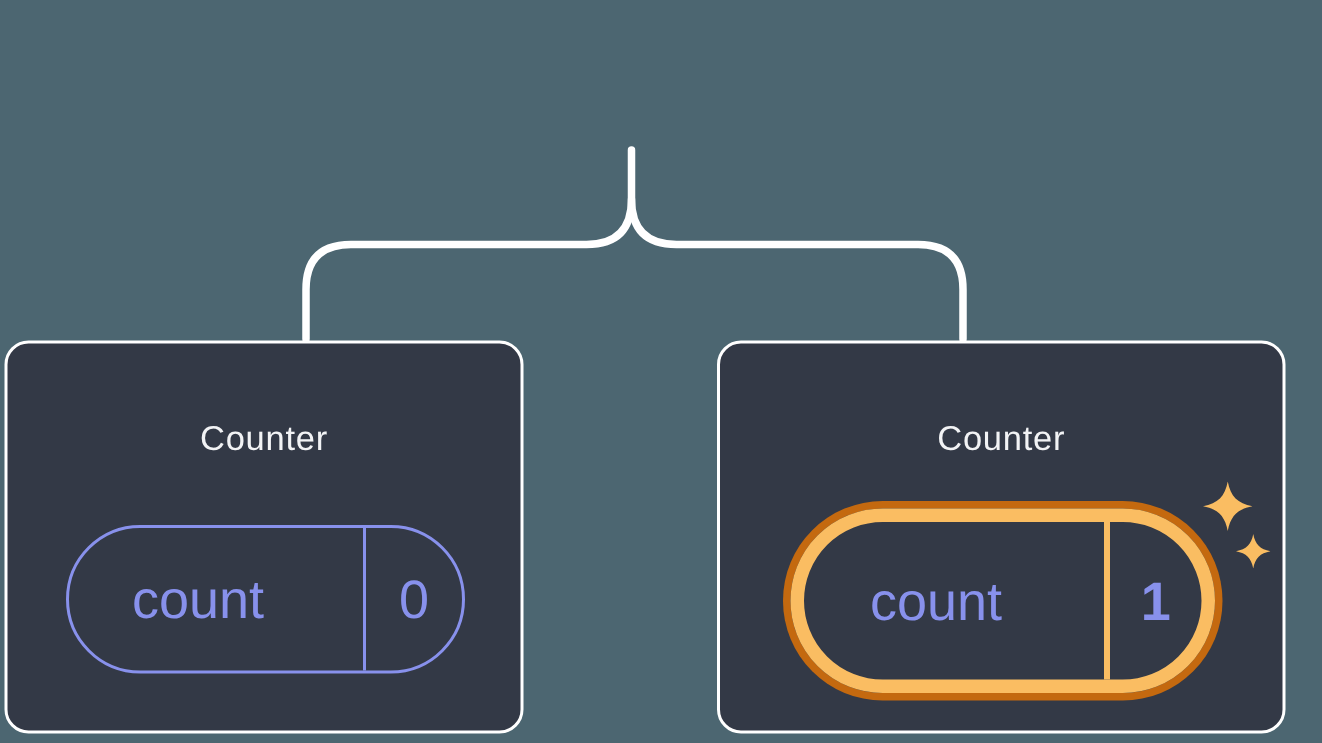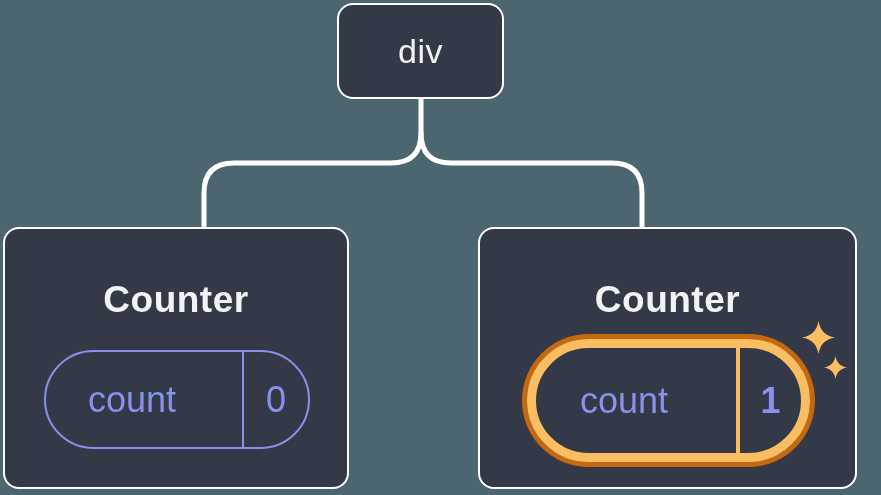--- a/index.html
+++ b/index.html
@@ -44,21 +44,21 @@
     background:var(--node-fill);
     border:2.5px solid var(--node-border);
     border-radius:16px;
   }
   .card-left{left:3px;width:346px;}
   .card-right{left:478px;width:379px;}
   .card-title{
     position:absolute;top:50px;left:0;right:0;
     text-align:center;
     color:var(--text-primary);
-    font-size:37px;font-weight:700;letter-spacing:0.5px;
+    font-size:23px;font-weight:400;letter-spacing:0.5px;
   }
   .pill{
     position:absolute;display:flex;align-items:stretch;gap:24px;
   }
   .pill .cell{
     display:flex;align-items:center;justify-content:center;
     font-size:36px;color:var(--state-purple);
   }
   .pill-purple{
     left:39px;top:121px;width:266px;height:99px;
@@ -86,23 +86,20 @@
 </head>
 <body>
 
 <div class="stage">
 
   <svg class="connectors" width="881" height="495" viewBox="0 0 881 495" aria-hidden="true">
     <path d="M421 100 L421 133 Q421 163 391 163 L234 163 Q204 163 204 193 L204 226"></path>
     <path d="M421 133 Q421 163 451 163 L612 163 Q642 163 642 193 L642 226"></path>
   </svg>
 
-  <div class="node root-node">
-    <span class="node-label">div</span>
-  </div>
 
   <section class="card card-left">
     <h2 class="card-title">Counter</h2>
     <div class="pill pill-purple">
       <span class="cell cell-key">count</span>
       <span class="cell cell-val">0</span>
     </div>
   </section>
 
   <section class="card card-right">

